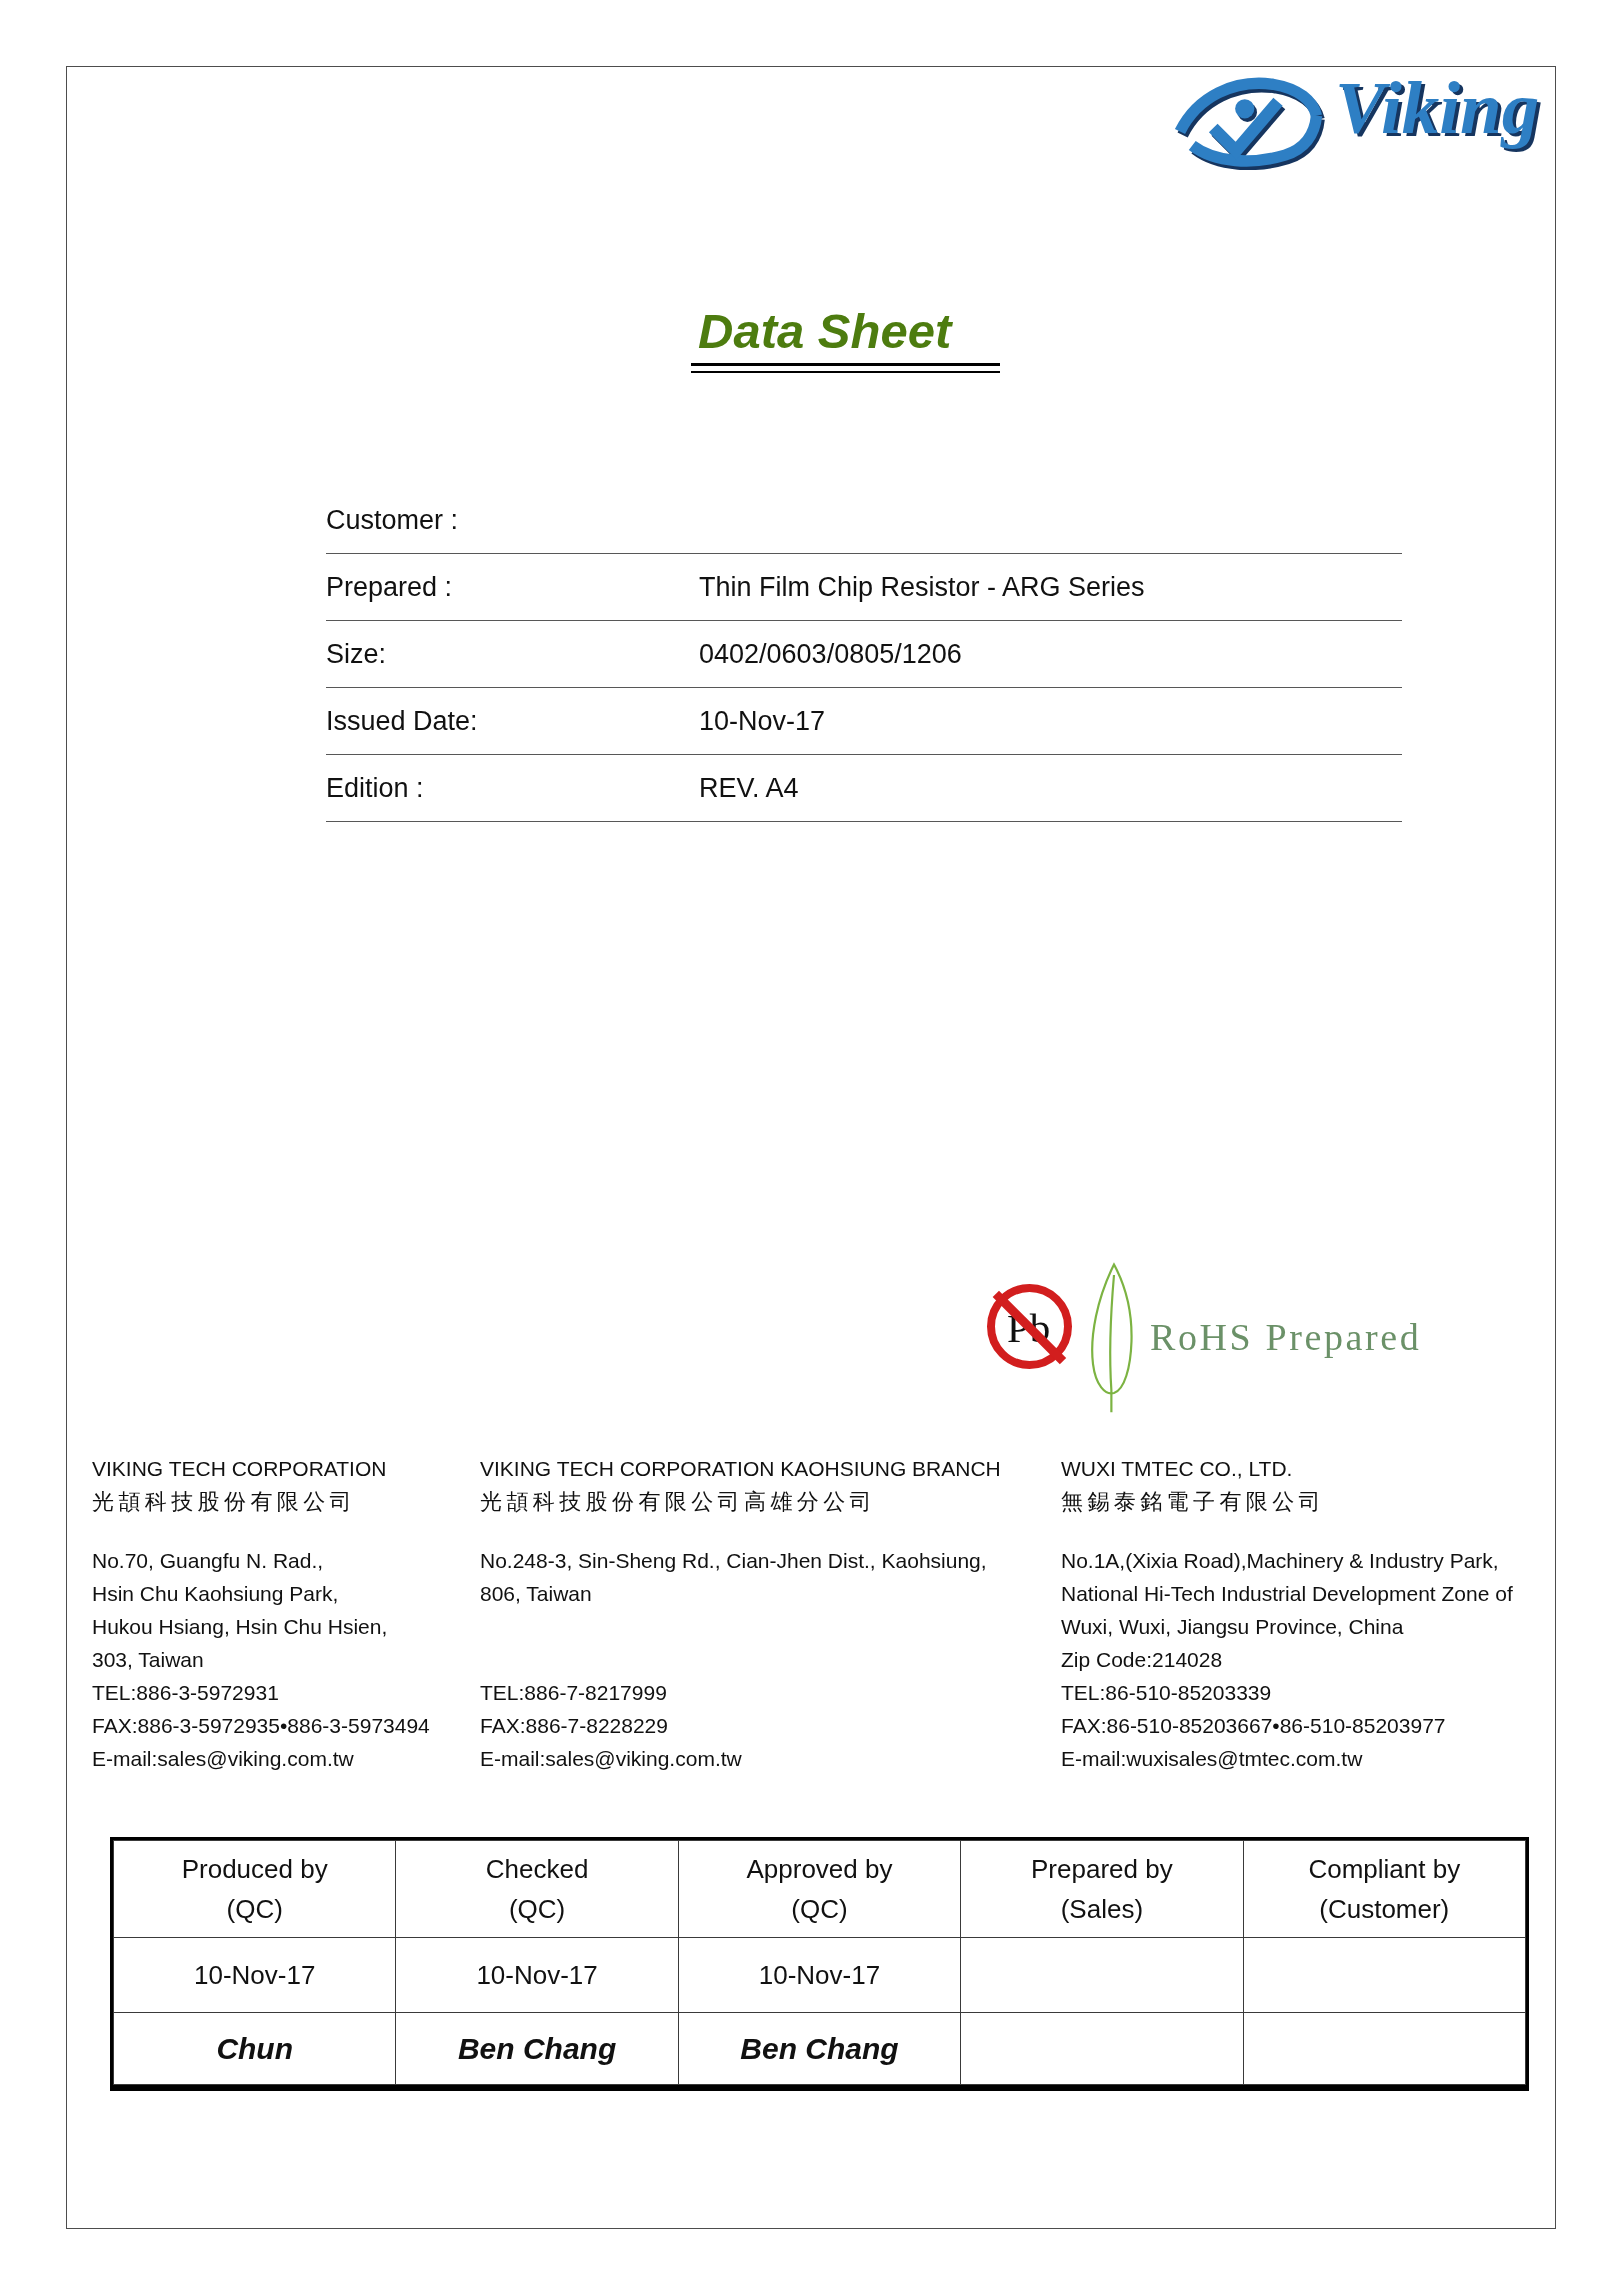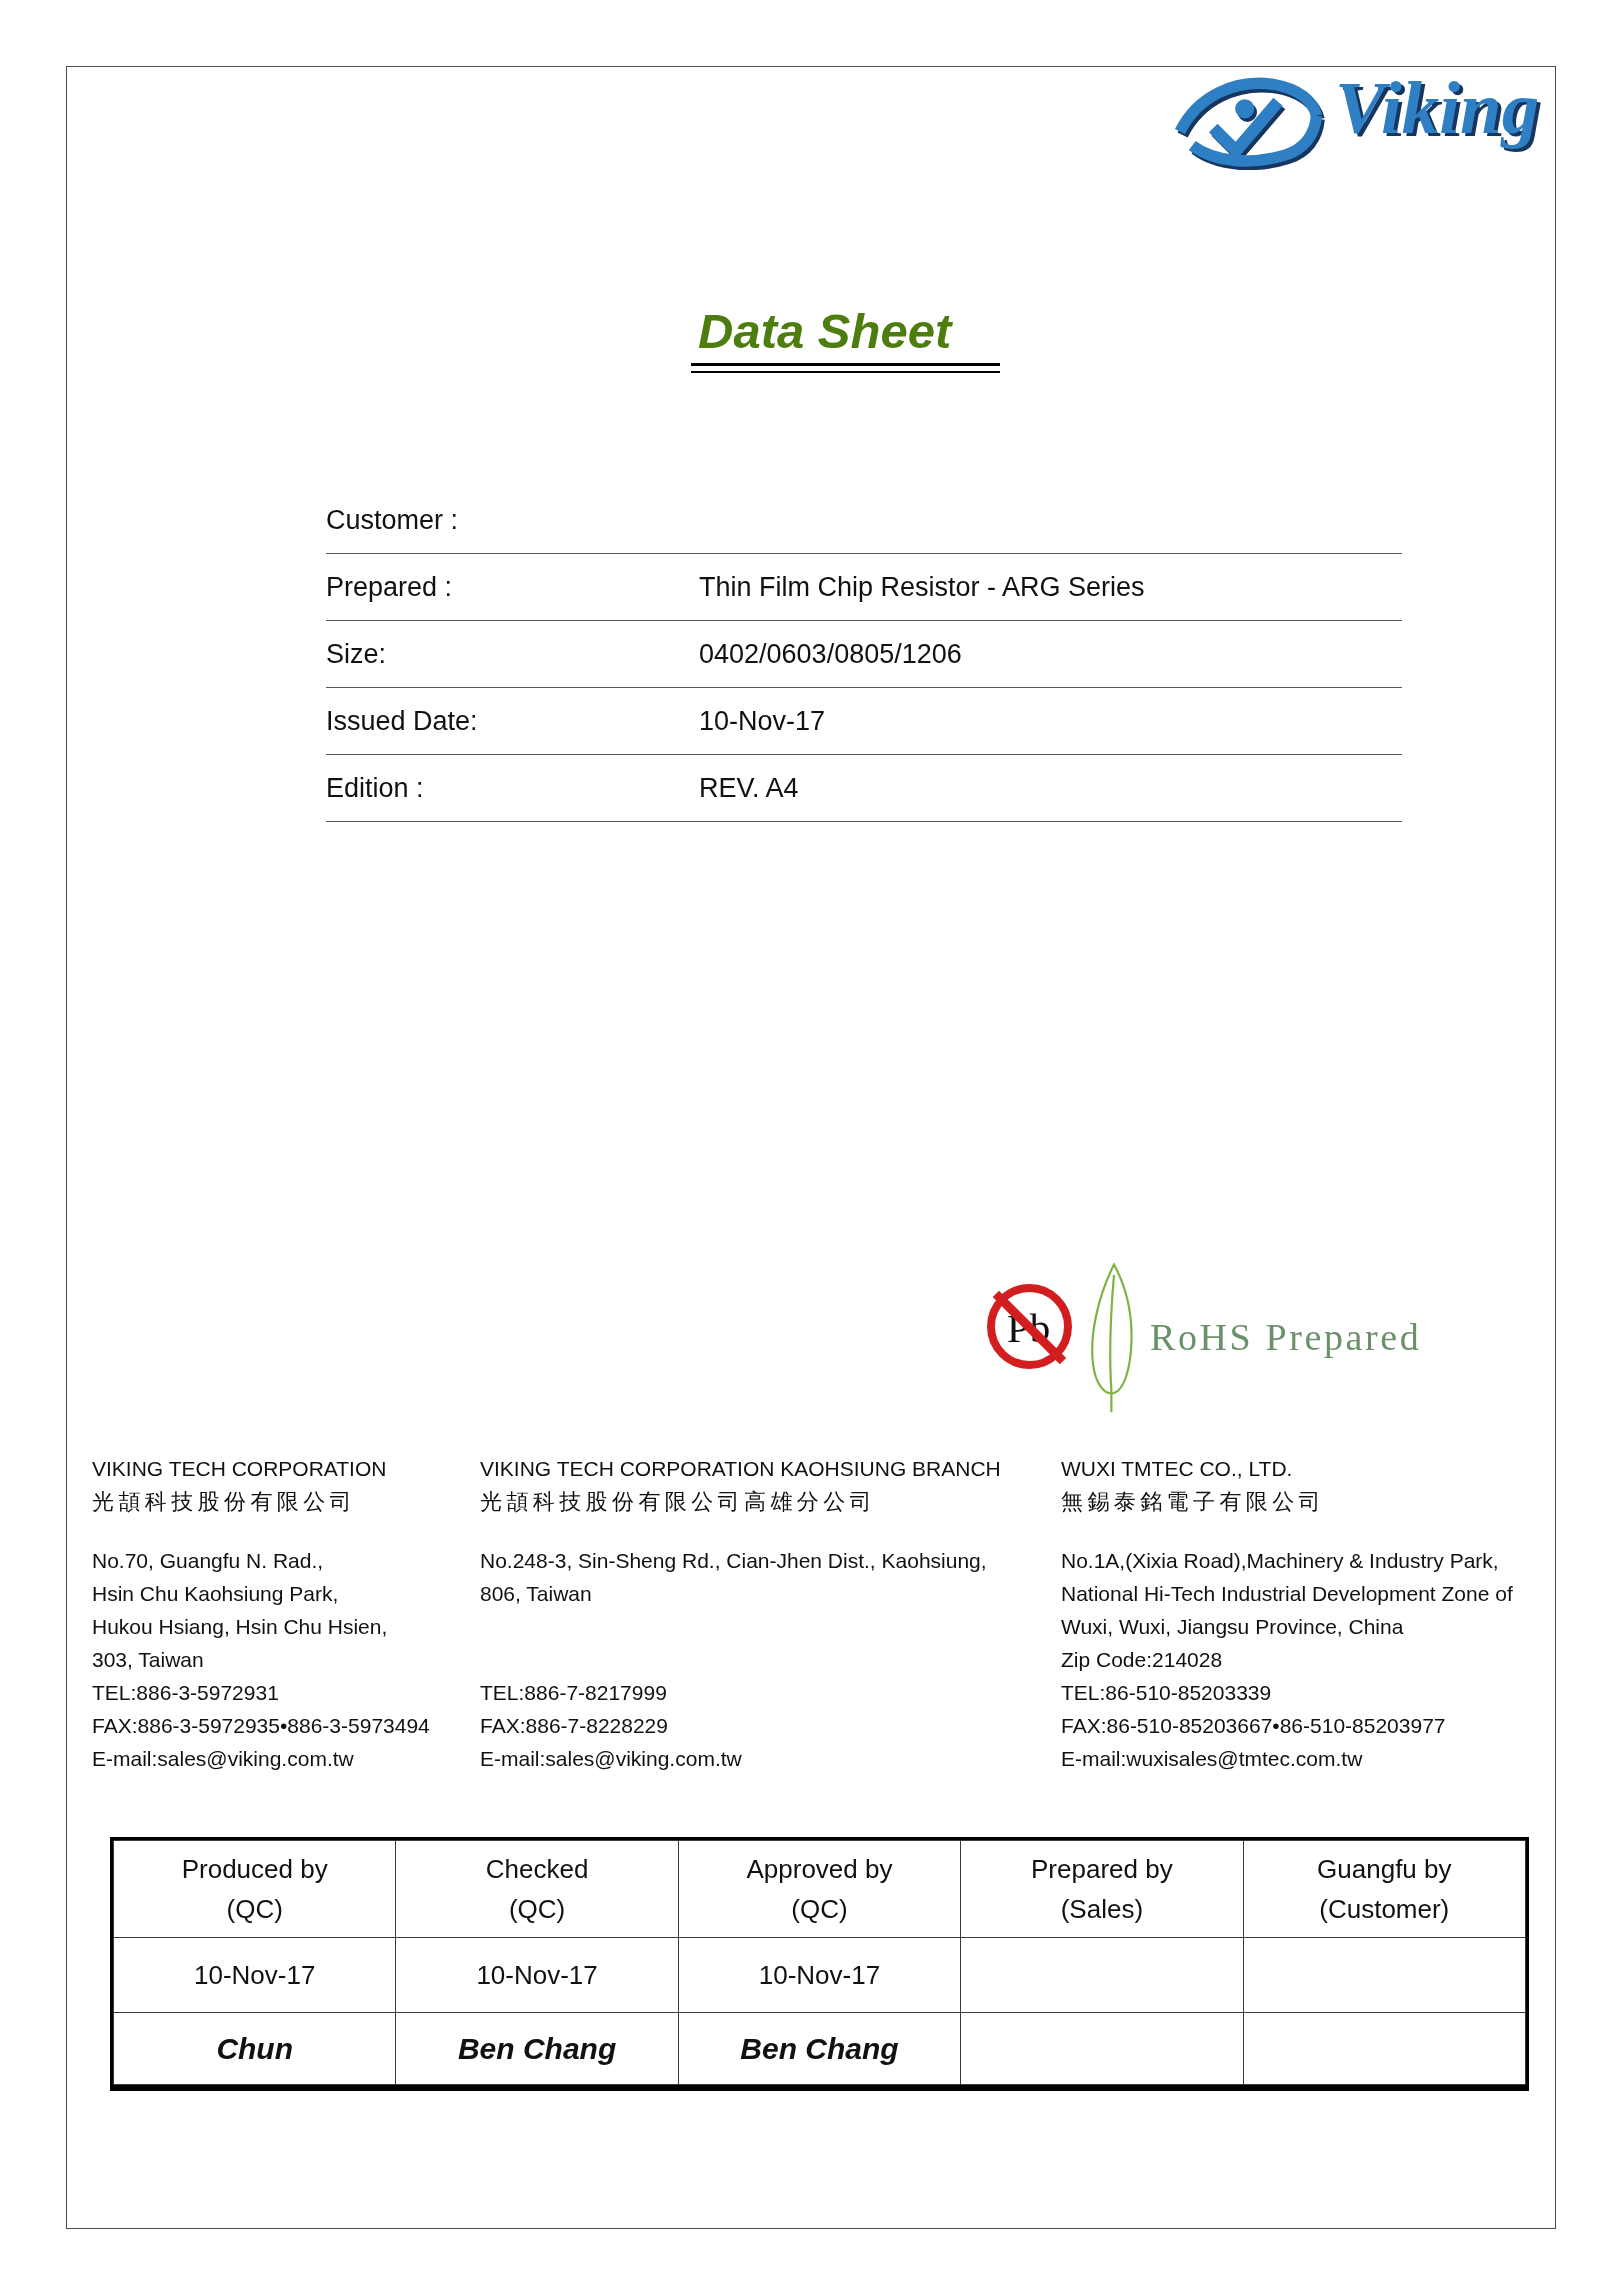--- a/index.html
+++ b/index.html
@@ -185,21 +185,21 @@
         </td>
         <td>
           <div>Approved by</div>
           <div>(QC)</div>
         </td>
         <td>
           <div>Prepared by</div>
           <div>(Sales)</div>
         </td>
         <td>
-          <div>Guangfu by</div>
+          <div>Compliant by</div>
           <div>(Customer)</div>
         </td>
       </tr>
       <tr class="date-row">
         <td>10-Nov-17</td>
         <td>10-Nov-17</td>
         <td>10-Nov-17</td>
         <td></td>
         <td></td>
       </tr>

